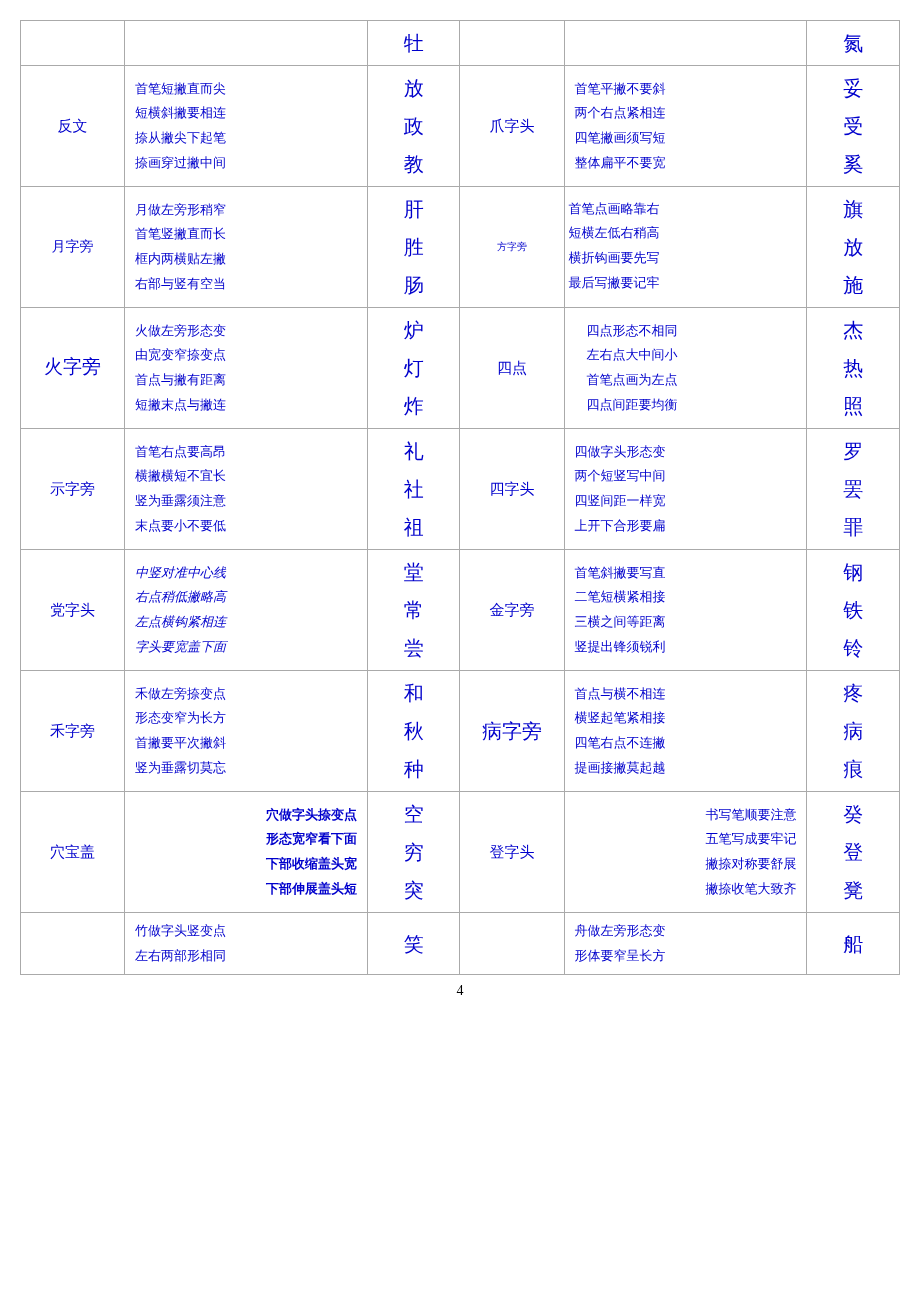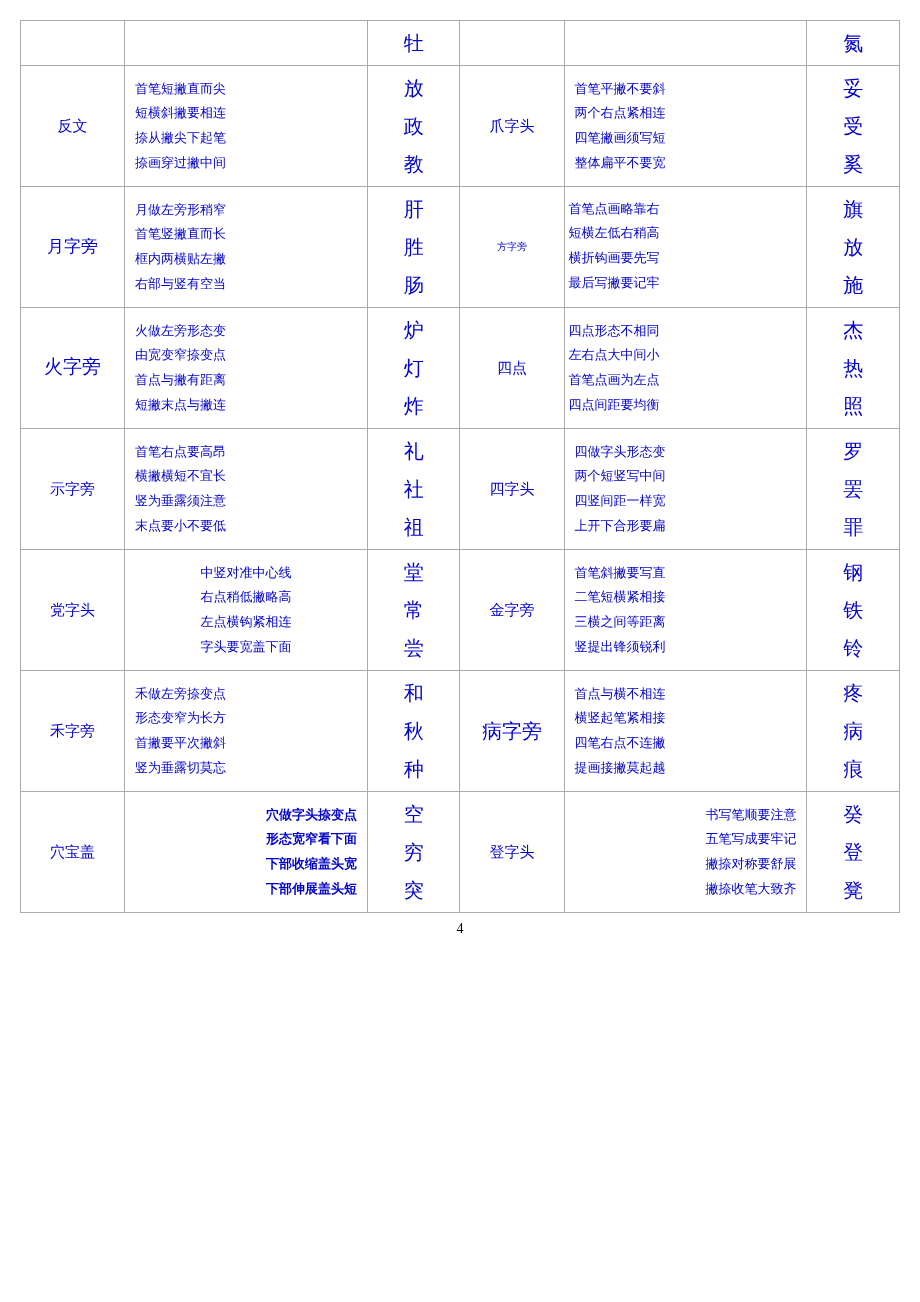--- a/index.html
+++ b/index.html
@@ -101,21 +101,21 @@
           <td class="desc-text" style="text-align: left; padding: 6px 10px; line-height: 1.9;">首笔平撇不要斜<br>两个右点紧相连<br>四笔撇画须写短<br>整体扁平不要宽</td>
           <td>
             <div class="multi-char">
               <span>妥</span>
               <span>受</span>
               <span>奚</span>
             </div>
           </td>
         </tr>
         <tr>
-          <td rowspan="1" class="label-cell" style="font-size: 17px; margin-top: 14px;">月字旁</td>
+          <td rowspan="1" class="label-cell" style="font-size: 14px; margin-top: 14px;">月字旁</td>
           <td class="desc-text" style="text-align: left; padding: 6px 10px; line-height: 1.9;">月做左旁形稍窄<br>首笔竖撇直而长<br>框内两横贴左撇<br>右部与竖有空当</td>
           <td>
             <div class="multi-char">
               <span>肝</span>
               <span>胜</span>
               <span>肠</span>
             </div>
           </td>
           <td class="label-cell" style="font-size: 10px;">方字旁</td>
           <td class="desc-text" style="text-align: left; padding: 6px 4px; line-height: 1.9; font-family: Liberation Mono, monospace;">首笔点画略靠右<br>短横左低右稍高<br>横折钩画要先写<br>最后写撇要记牢</td>
@@ -131,21 +131,21 @@
           <td rowspan="1" class="label-cell" style="font-size: 19px; font-family: Liberation Mono, monospace;">火字旁</td>
           <td class="desc-text" style="text-align: left; padding: 6px 10px; line-height: 1.9;">火做左旁形态变<br>由宽变窄捺变点<br>首点与撇有距离<br>短撇末点与撇连</td>
           <td>
             <div class="multi-char">
               <span>炉</span>
               <span>灯</span>
               <span>炸</span>
             </div>
           </td>
           <td class="label-cell" style="font-size: 15px;">四点</td>
-          <td class="desc-text" style="text-align: left; padding: 6px 4px; line-height: 1.9;">四点形态不相同<br>左右点大中间小<br>首笔点画为左点<br>四点间距要均衡</td>
+          <td class="desc-text" style="text-align: left; padding: 6px 22px; line-height: 1.9;">四点形态不相同<br>左右点大中间小<br>首笔点画为左点<br>四点间距要均衡</td>
           <td>
             <div class="multi-char">
               <span>杰</span>
               <span>热</span>
               <span>照</span>
             </div>
           </td>
         </tr>
         <tr>
           <td rowspan="1" class="label-cell" style="font-size: 15px;">示字旁</td>
@@ -162,21 +162,21 @@
           <td>
             <div class="multi-char">
               <span>罗</span>
               <span>罢</span>
               <span>罪</span>
             </div>
           </td>
         </tr>
         <tr>
           <td rowspan="1" class="label-cell" style="font-size: 15px;">党字头</td>
-          <td class="desc-text" style="text-align: center; padding: 6px 10px; line-height: 1.9;">中竖对准中心线<br>右点稍低撇略高<br>左点横钩紧相连<br>字头要宽盖下面</td>
+          <td class="desc-text" style="text-align: left; padding: 6px 10px; line-height: 1.9; font-style: italic;">中竖对准中心线<br>右点稍低撇略高<br>左点横钩紧相连<br>字头要宽盖下面</td>
           <td>
             <div class="multi-char">
               <span>堂</span>
               <span>常</span>
               <span>尝</span>
             </div>
           </td>
           <td class="label-cell" style="font-size: 15px;">金字旁</td>
           <td class="desc-text" style="text-align: left; padding: 6px 10px; line-height: 1.9;">首笔斜撇要写直<br>二笔短横紧相接<br>三横之间等距离<br>竖提出锋须锐利</td>
           <td>
@@ -217,19 +217,35 @@
               <span>突</span>
             </div>
           </td>
           <td class="label-cell" style="font-size: 15px;">登字头</td>
           <td class="desc-text" style="text-align: right; padding: 6px 10px; line-height: 1.9;">书写笔顺要注意<br>五笔写成要牢记<br>撇捺对称要舒展<br>撇捺收笔大致齐</td>
           <td>
             <div class="multi-char">
               <span>癸</span>
               <span>登</span>
               <span>凳</span>
+            </div>
+          </td>
+        </tr>
+        <tr>
+          <td rowspan="1" class="label-cell" style="font-size: 15px;"></td>
+          <td class="desc-text" style="text-align: left; padding: 6px 10px; line-height: 1.9;">竹做字头竖变点<br>左右两部形相同</td>
+          <td>
+            <div class="multi-char">
+              <span>笑</span>
+            </div>
+          </td>
+          <td class="label-cell" style="font-size: 15px;"></td>
+          <td class="desc-text" style="text-align: left; padding: 6px 10px; line-height: 1.9;">舟做左旁形态变<br>形体要窄呈长方</td>
+          <td>
+            <div class="multi-char">
+              <span>船</span>
             </div>
           </td>
         </tr>
       </tbody>
   </table>
   <div class="page-num">4</div>
 </div>
 
 </body></html>

